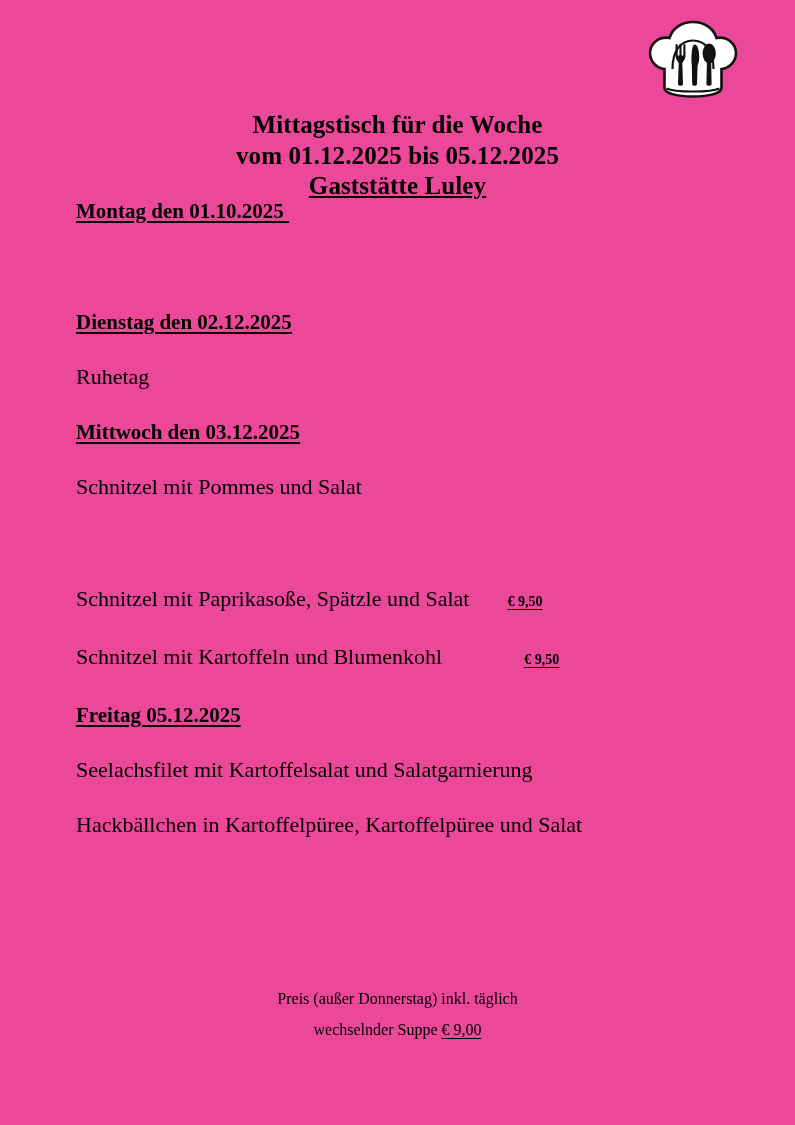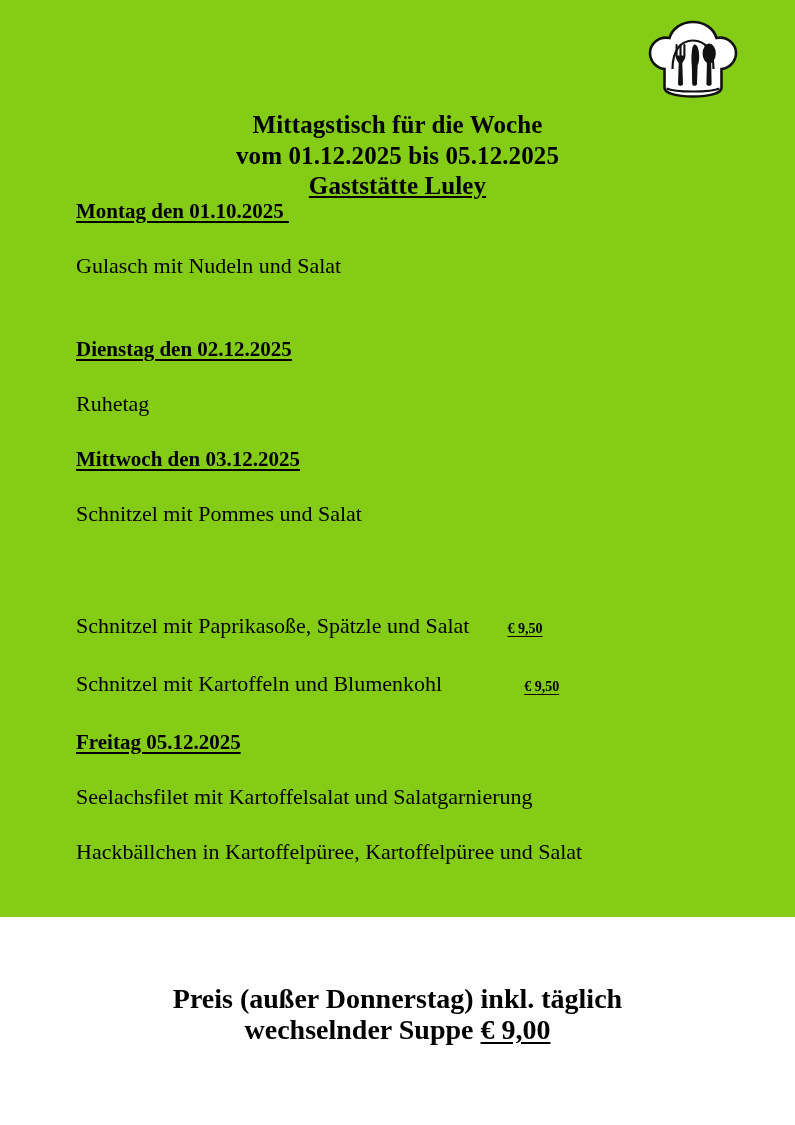--- a/index.html
+++ b/index.html
@@ -13,22 +13,22 @@
     position: relative;
     overflow: hidden;
     font-family: "Liberation Serif", "DejaVu Serif", serif;
     color: #000000;
     -webkit-font-smoothing: antialiased;
   }
 
   .page {
     position: relative;
     width: 795px;
-    height: 917px;
-    background: #84cc16;
+    height: 1125px;
+    background: #ec4899;
   }
 
   
   .logo {
     position: absolute;
     top: 14px;
     left: 645px;
     width: 96px;
     height: 92px;
   }
@@ -103,22 +103,22 @@
 
   
   .footer {
     position: absolute;
     top: 983px;
     left: 0;
     width: 795px;
     text-align: center;
   }
   .footer-line {
-    font-size: 28px;
-    font-weight: bold;
+    font-size: 16px;
+    font-weight: normal;
     line-height: 31px;
     white-space: pre;
   }
   .footer-price {
     text-decoration: underline;
     text-underline-offset: 2.5px;
   }
 </style>
 </head>
 <body>
@@ -173,23 +173,20 @@
   <div class="title-block">
     <div class="title-line">Mittagstisch für die Woche</div>
     <div class="title-line">vom 01.12.2025 bis 05.12.2025</div>
     <div class="title-line venue">Gaststätte Luley</div>
   </div>
 
   <div class="content">
 
     <div class="day-heading"><span class="u">Montag den 01.10.2025 </span></div>
     <div class="gap-heading-to-dish"></div>
-    <div class="dish-row">
-      <span class="dish-name">Gulasch mit Nudeln und Salat</span>
-    </div>
     <div class="gap-dish-to-dish"></div>
     <div class="gap-dish-to-heading"></div>
 
     <div class="day-heading"><span class="u">Dienstag den 02.12.2025</span></div>
     <div class="gap-heading-to-dish"></div>
     <div class="dish-row">
       <span class="dish-name">Ruhetag</span>
     </div>
     <div class="gap-dish-to-heading"></div>
 

